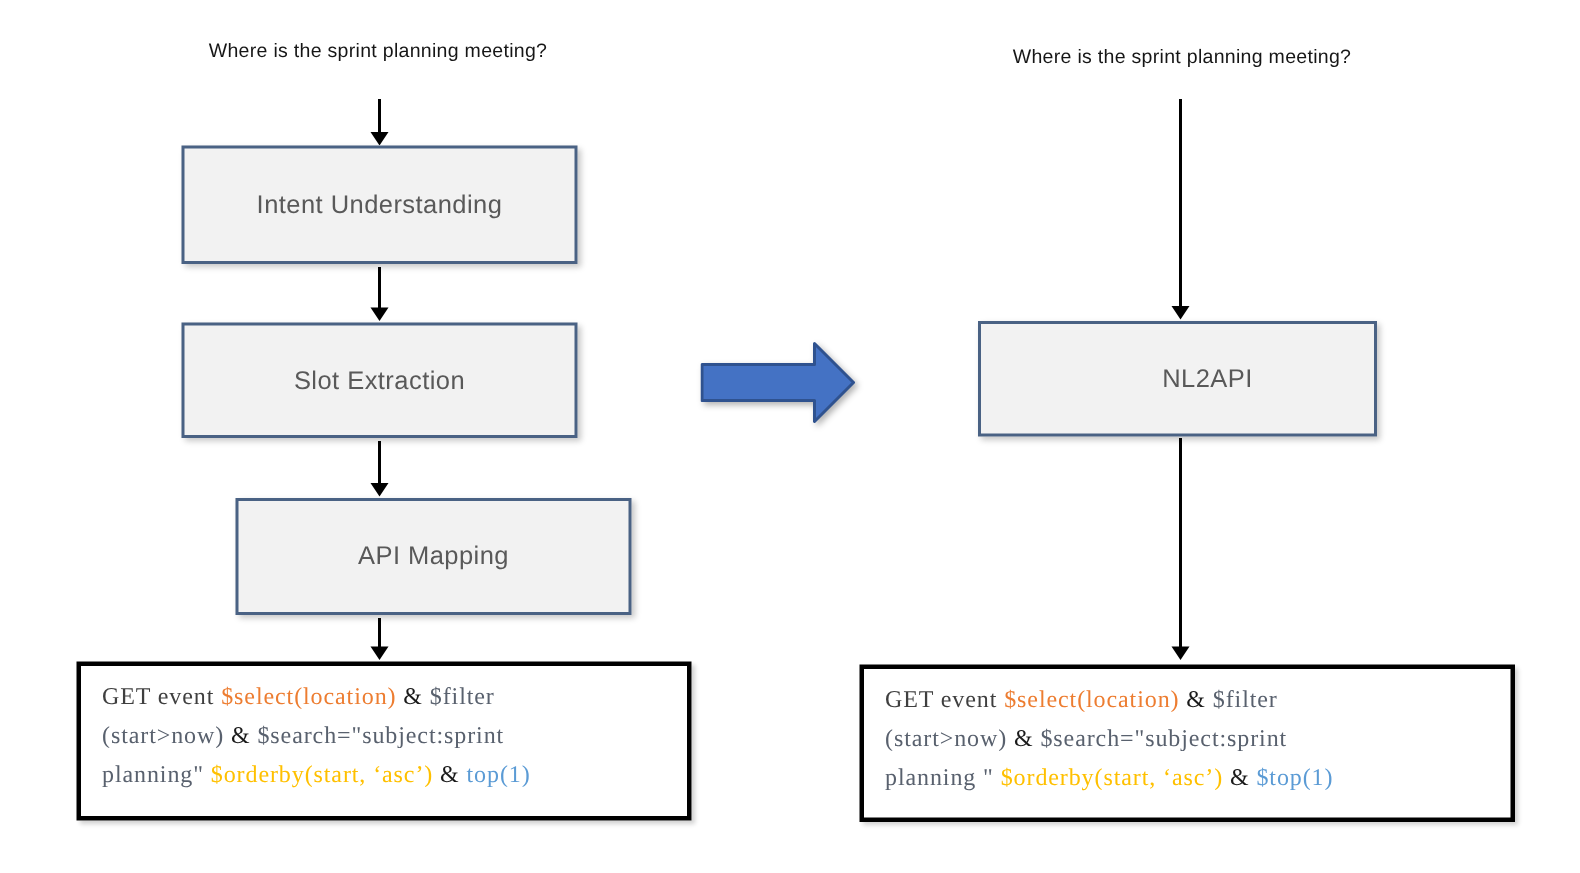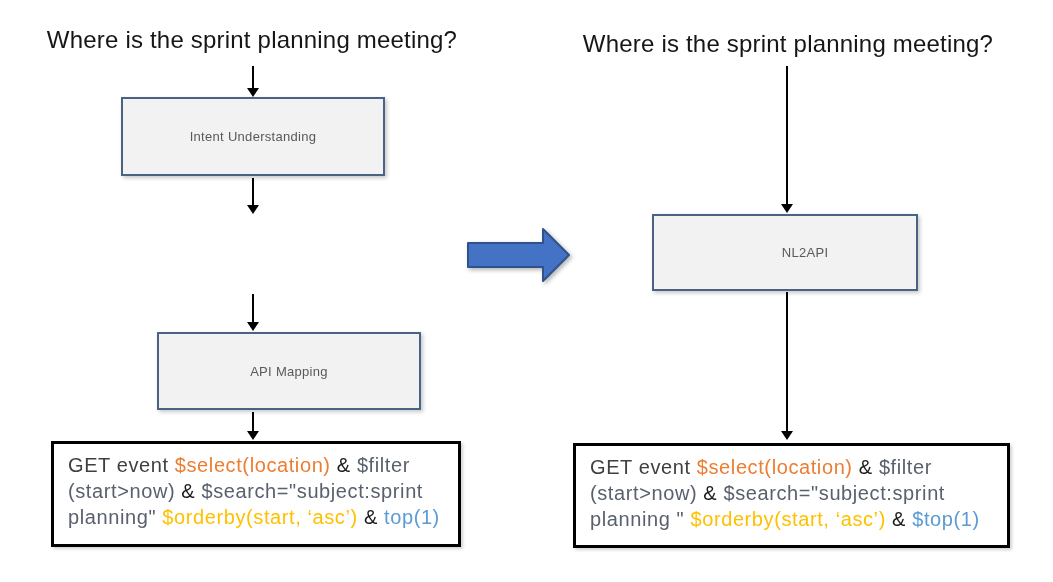--- a/index.html
+++ b/index.html
@@ -6,37 +6,37 @@
   .canvas{
     position:relative;
     width:1053px;height:582px;
     background:#ffffff;
     font-family:"Liberation Sans", sans-serif;
     overflow:hidden;
   }
   .question{
     position:absolute;
     text-align:center;
-    font-size:24px;
+    font-size:13px;
     color:#161616;
     letter-spacing:0.2px;
     white-space:nowrap;
   }
   #q-left{top:26px;left:0;width:504px;}
   #q-right{top:30px;left:570px;width:436px;}
 
   .gbox{
     position:absolute;
     box-sizing:border-box;
     background:#f2f2f2;
     border:2px solid #4a6284;
     box-shadow:2px 2px 4px rgba(0,0,0,0.22);
     display:flex;align-items:center;justify-content:center;
     color:#595959;
-    font-size:13px;
+    font-size:17px;
     letter-spacing:0.3px;
   }
   #box-intent{left:121px;top:97px;width:264px;height:79px;}
   #box-slot{left:121px;top:215px;width:264px;height:77px;}
   #box-api{left:121px;top:332px;width:264px;height:78px;margin-left:36px;}
   #box-nl2api{left:652px;top:214px;width:266px;height:77px;padding-left:40px;}
 
   .varrow{position:absolute;width:12px;}
   .varrow .line{
     position:absolute;left:5px;top:0;bottom:8px;width:1.5px;background:#000;
@@ -53,25 +53,26 @@
   #arr-l4{left:247px;top:412px;height:28px;}
   #arr-r1{left:781px;top:66px;height:147px;}
   #arr-r2{left:781px;top:292px;height:148px;}
 
   .codebox{
     position:absolute;
     box-sizing:border-box;
     background:#ffffff;
     border:3px solid #000000;
     box-shadow:2px 2px 3px rgba(0,0,0,0.18);
-    font-size:20px;
+    font-size:16px;
     line-height:26px;
     letter-spacing:0.6px;
     padding:8px 6px 20px 14px;
     white-space:nowrap;
+    font-family:Liberation Serif, serif;
   }
   #code-left{left:51px;top:441px;width:410px;height:106px;}
   #code-right{left:573px;top:443px;width:437px;height:105px;}
 
   #big-arrow{position:absolute;left:467px;top:227px;width:104px;height:56px;
     filter:drop-shadow(2px 2px 2px rgba(0,0,0,0.3));}
 </style>
 </head>
 <body>
 
@@ -101,20 +102,23 @@
     <span class="head"></span>
   </div>
   <div class="varrow" id="arr-r2">
     <span class="line"></span>
     <span class="head"></span>
   </div>
 
   <div class="gbox" id="box-intent">
     <span>Intent Understanding</span>
   </div>
+  <div class="gbox" id="box-slot">
+    <span>Slot Extraction</span>
+  </div>
   <div class="gbox" id="box-api">
     <span>API Mapping</span>
   </div>
   <div class="gbox" id="box-nl2api">
     <span>NL2API</span>
   </div>
 
   <svg id="big-arrow" viewBox="0 0 104 56">
     <polygon points="1,16 76,16 76,2 102,28 76,54 76,40 1,40" fill="#4472C4" stroke="#2F528F" stroke-width="2" stroke-linejoin="round"></polygon>
   </svg>

